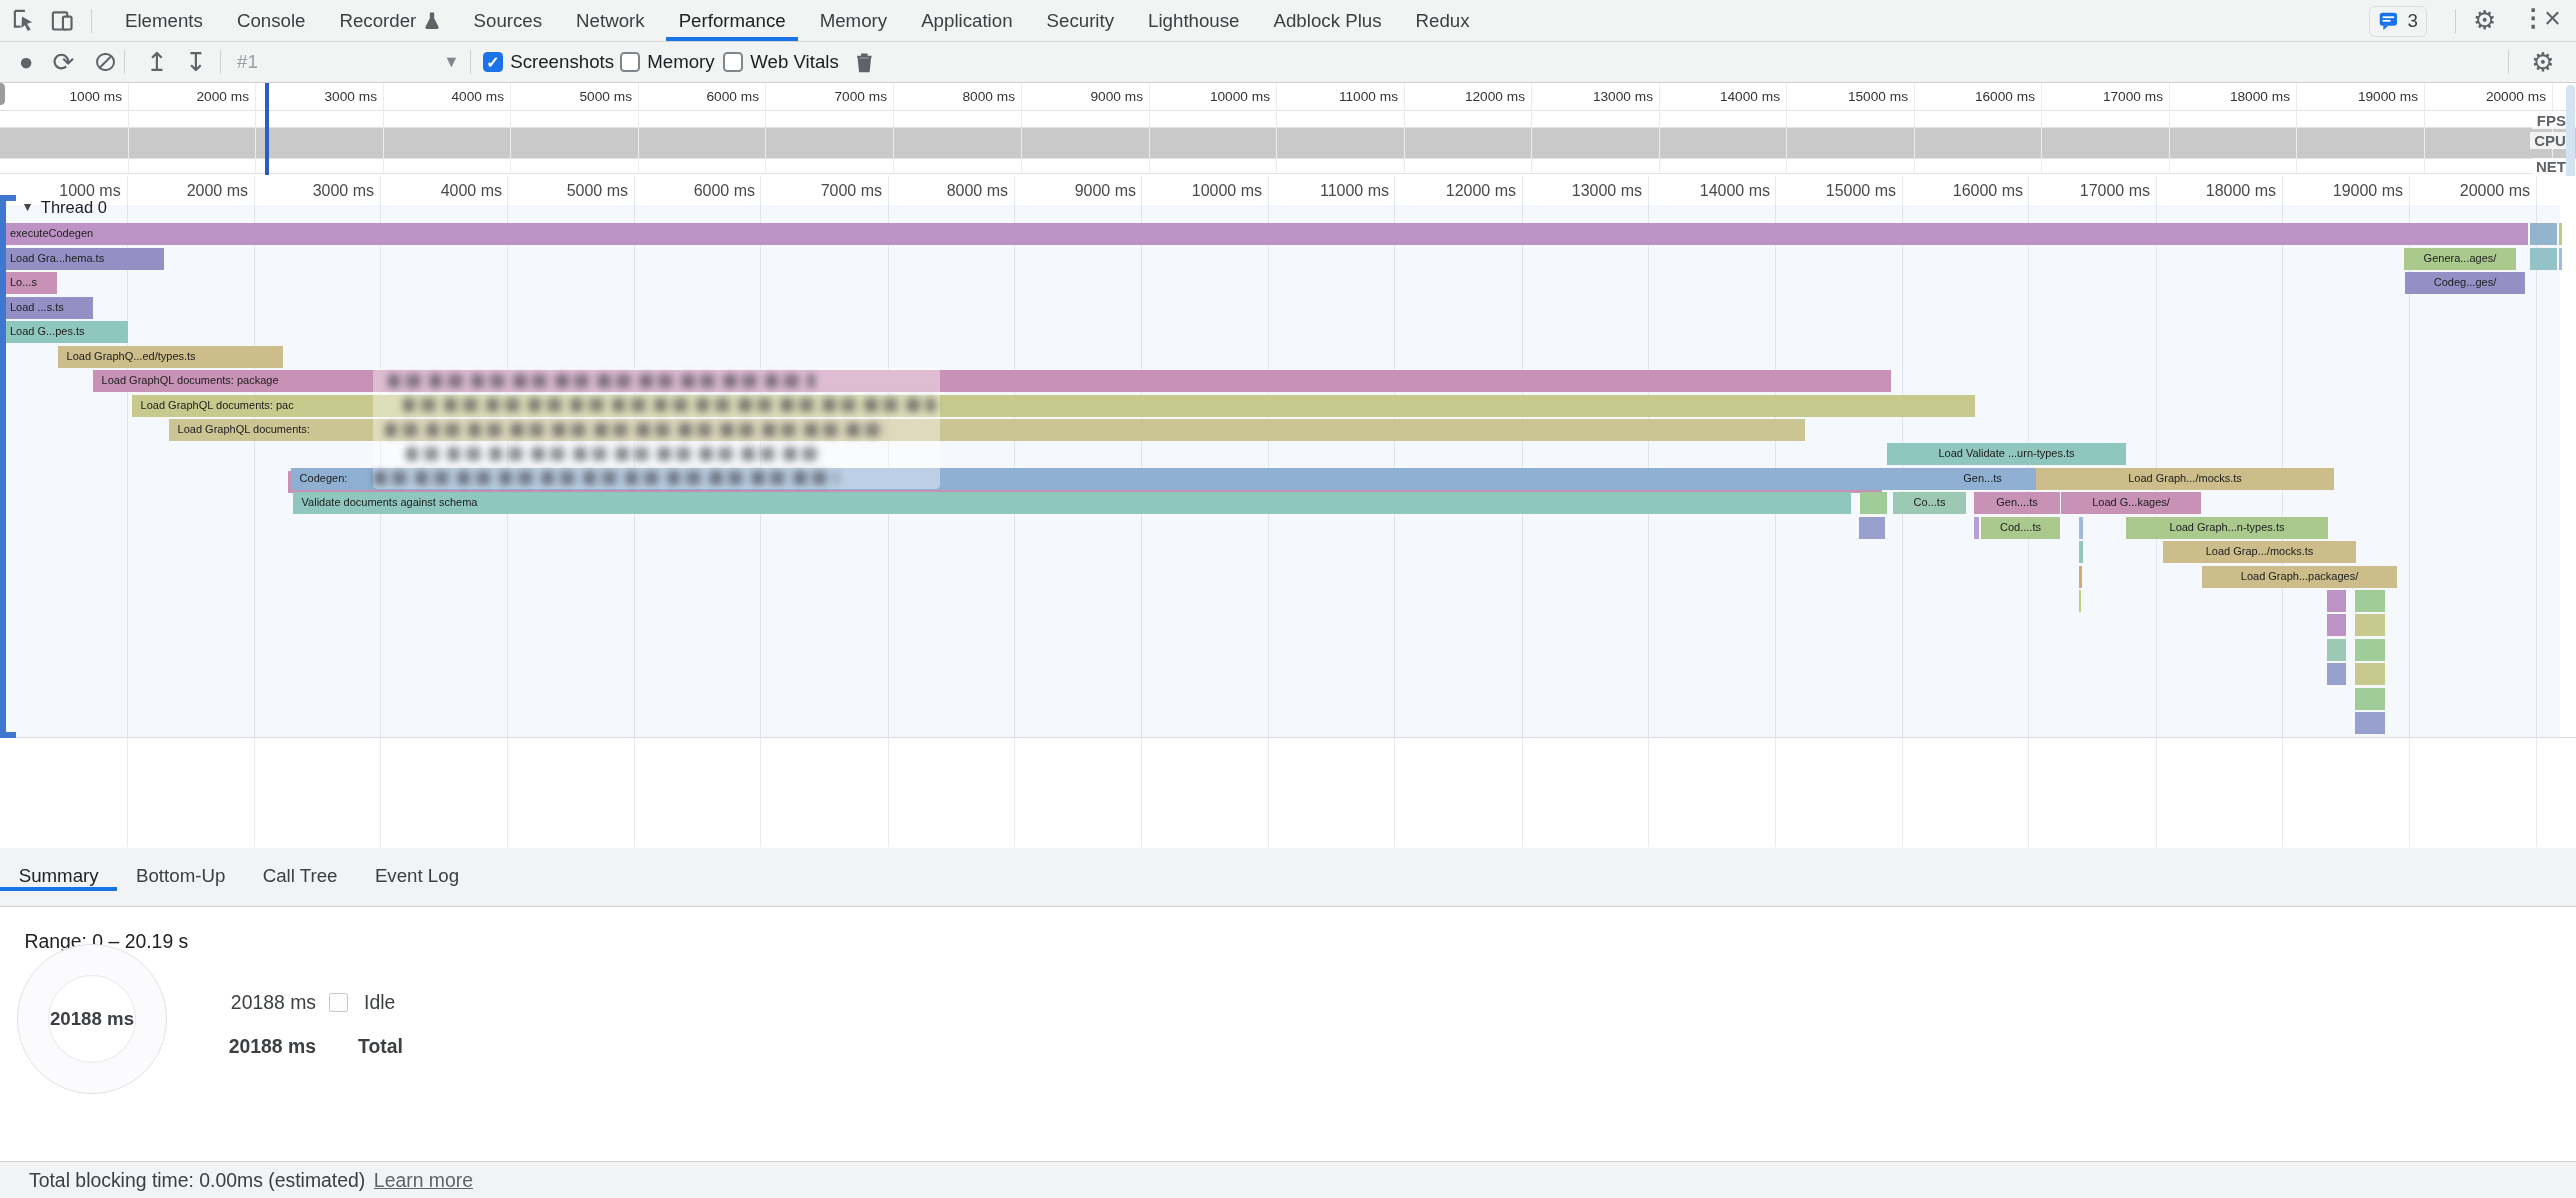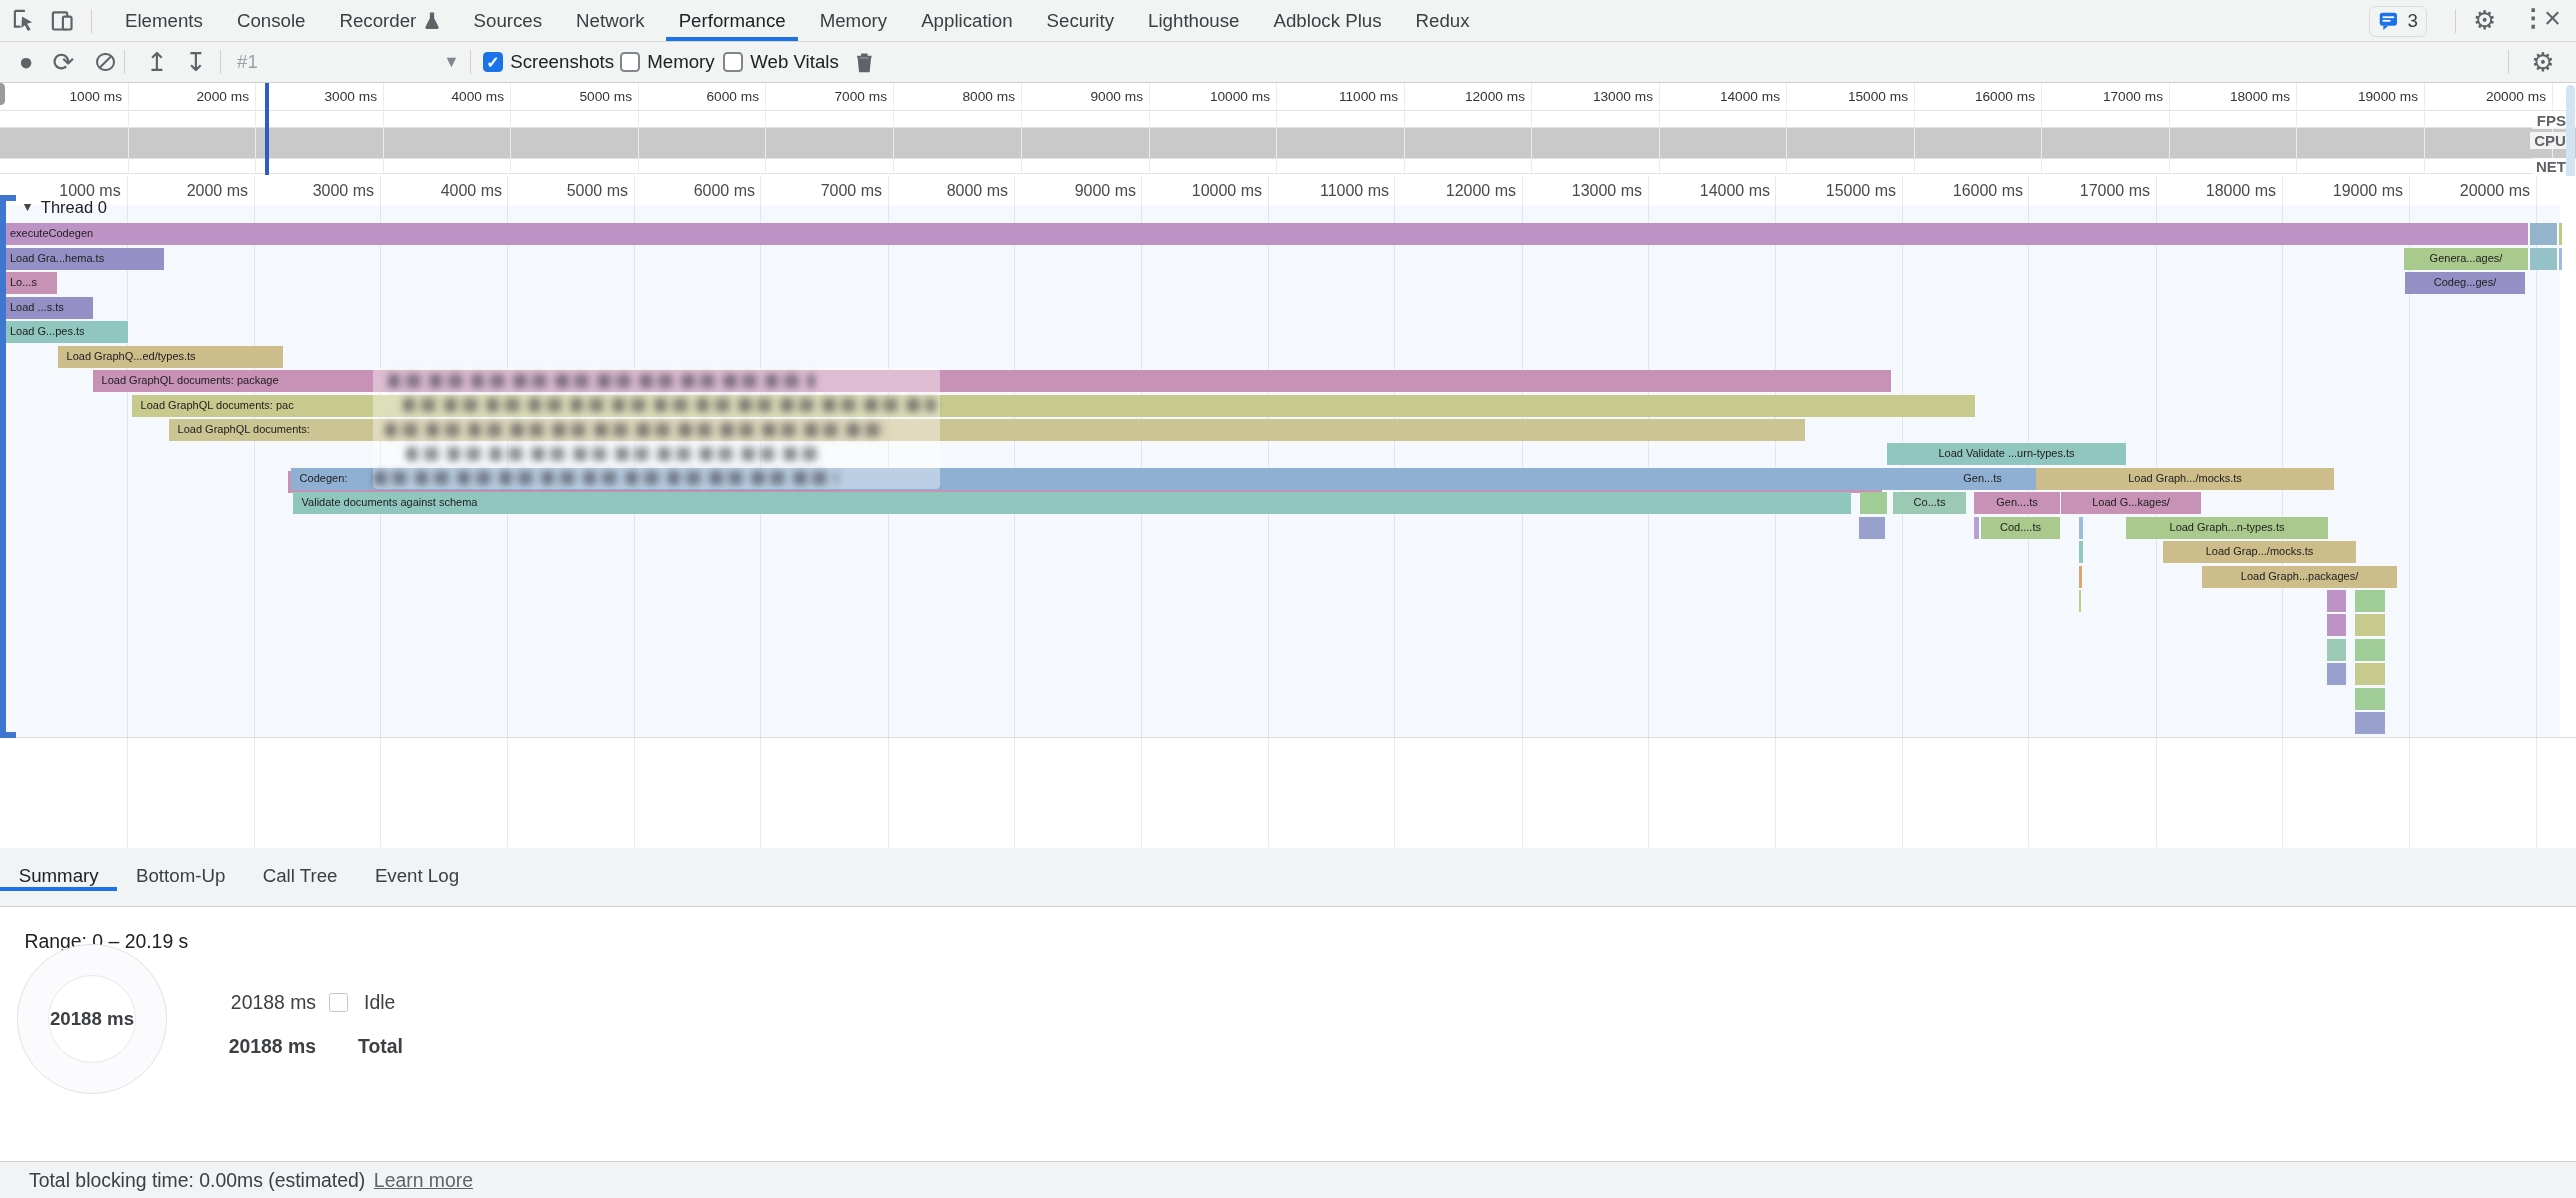--- a/index.html
+++ b/index.html
@@ -283,21 +283,21 @@
       </div>
     <div id="thread-head">
       <span class="disc">▼</span>
       <span>Thread 0</span>
     </div>
     <div id="bars-layer">
         <div class="bar padL" style="left: 1.4px; top: 47px; width: 2527px; background: rgb(189, 147, 198);">executeCodegen</div>
         <div class="bar" style="left: 2530px; top: 47px; width: 27px; background: rgb(148, 180, 205);"></div>
         <div class="bar" style="left: 2559px; top: 47px; width: 2.9px; background: rgb(181, 205, 126);"></div>
         <div class="bar padL" style="left: 1.4px; top: 72px; width: 163px; background: rgb(148, 143, 197);">Load Gra...hema.ts</div>
-        <div class="bar ctr" style="left: 2404px; top: 72px; width: 124px; background: rgb(169, 202, 140);">Genera...ages/</div>
+        <div class="bar ctr" style="left: 2404px; top: 72px; width: 112px; background: rgb(169, 202, 140);">Genera...ages/</div>
         <div class="bar" style="left: 2530px; top: 72px; width: 27px; background: rgb(149, 194, 201);"></div>
         <div class="bar" style="left: 2559px; top: 72px; width: 2.9px; background: rgb(159, 186, 218);"></div>
         <div class="bar padL" style="left: 1.4px; top: 96px; width: 56px; background: rgb(200, 145, 182);">Lo...s</div>
         <div class="bar ctr" style="left: 2405px; top: 96px; width: 120px; background: rgb(148, 143, 197);">Codeg...ges/</div>
         <div class="bar padL" style="left: 1.4px; top: 121px; width: 92px; background: rgb(148, 143, 197);">Load ...s.ts</div>
         <div class="bar padL" style="left: 1.4px; top: 145px; width: 127px; background: rgb(143, 198, 189);">Load G...pes.ts</div>
         <div class="bar padL" style="left: 58px; top: 170px; width: 225px; background: rgb(205, 189, 139);">Load GraphQ...ed/types.ts</div>
         <div class="bar padL" style="left: 93px; top: 194px; width: 1798px; background: rgb(200, 145, 182);">Load GraphQL documents: package</div>
         <div class="bar padL" style="left: 132px; top: 219px; width: 1843px; background: rgb(199, 202, 140);">Load GraphQL documents: pac</div>
         <div class="bar padL" style="left: 169px; top: 243px; width: 1636px; background: rgb(203, 196, 147);">Load GraphQL documents:</div>

